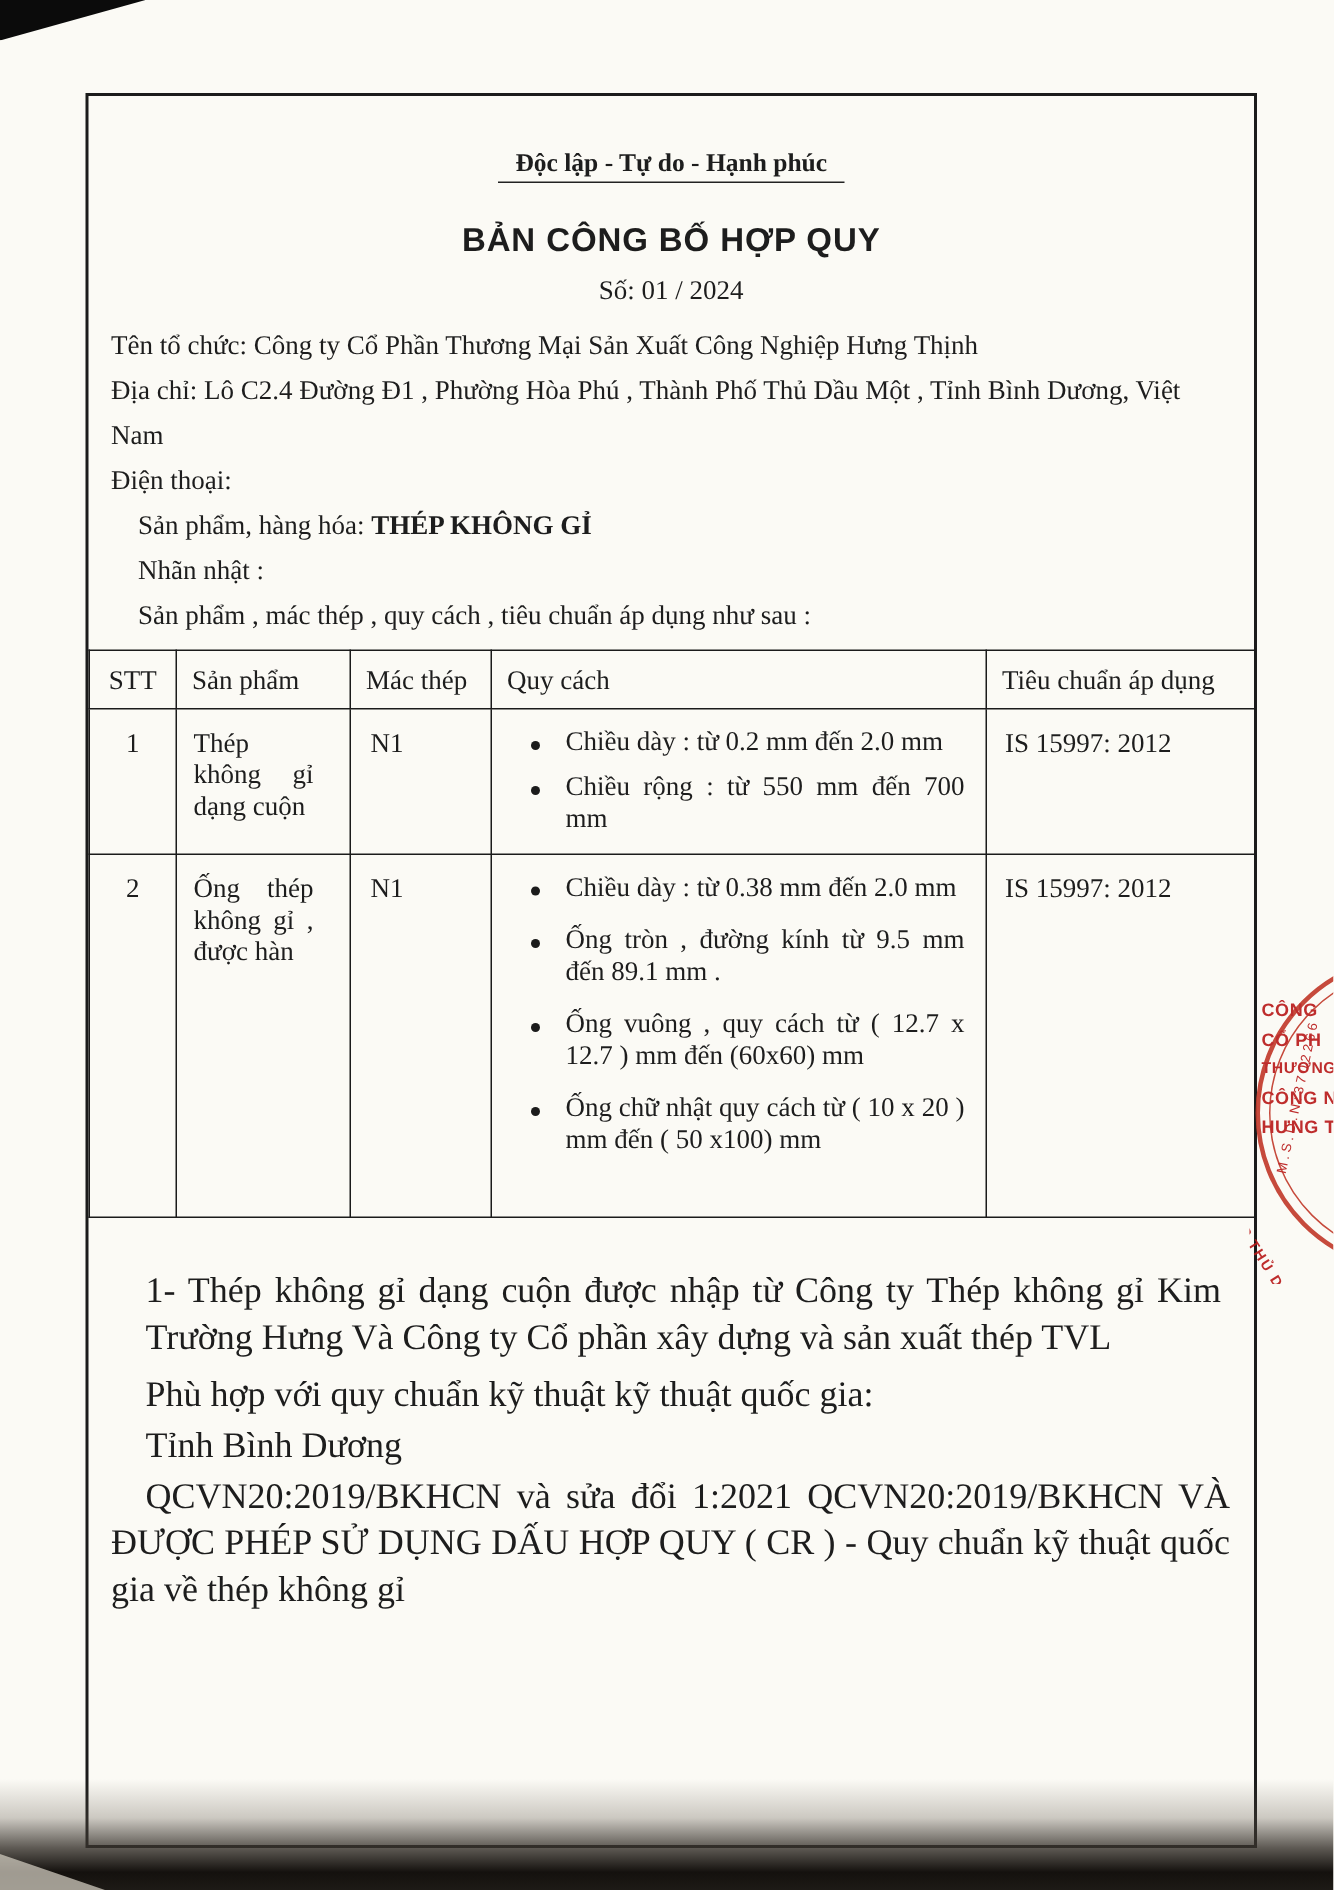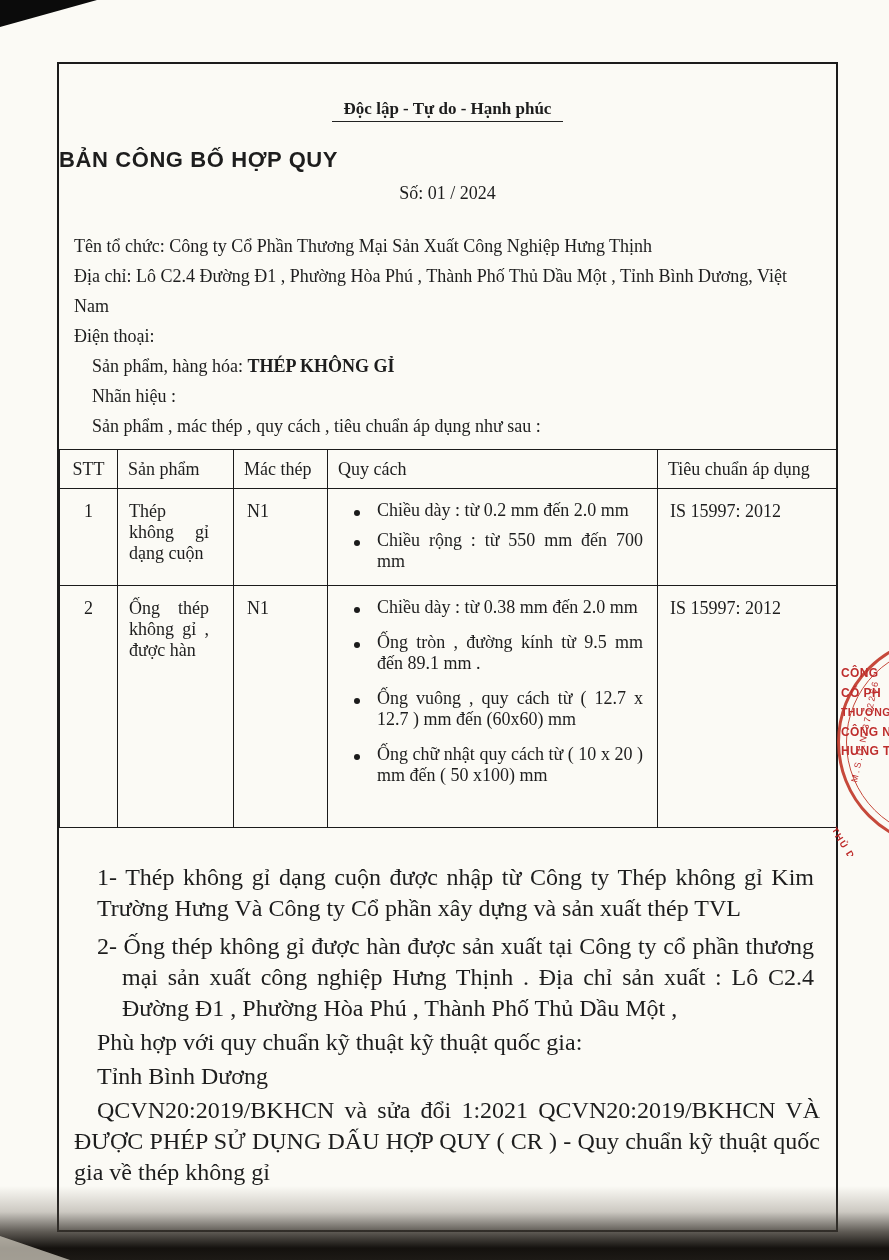--- a/index.html
+++ b/index.html
@@ -20,26 +20,26 @@
 
   
   .frame{position:absolute;left:57px;top:62px;width:781px;height:1170px;
     border:2px solid #1b1b1b;box-sizing:border-box;background:transparent;}
 
   .nat-header{text-align:center;margin-top:13px;}
   .nat-title{font-weight:bold;font-size:18px;letter-spacing:.3px;}
   .motto{display:inline-block;font-weight:bold;font-size:17px;margin-top:4px;
     padding:0 12px 2px;border-bottom:1.7px solid #222;}
 
-  .doc-title{text-align:left;font-family:"Liberation Sans","DejaVu Sans",sans-serif;
+  .doc-title{text-align:center;font-family:"Liberation Sans","DejaVu Sans",sans-serif;
     font-weight:bold;font-size:22px;letter-spacing:.6px;margin:25px 0 0;}
   .doc-number{text-align:center;font-size:18px;margin-top:10px;}
 
   .para{font-size:18px;line-height:30px;margin:0 16px 0 15px;}
-  .p-first{margin-top:27px;}
+  .p-first{margin-top:11px;}
   .ind{margin-left:33px;}
   .para strong{font-weight:bold;}
 
   
   .ptable{border-collapse:collapse;width:100%;margin-top:8px;table-layout:fixed;}
   .ptable th,.ptable td{border:1.5px solid #1b1b1b;font-size:18px;font-weight:normal;
     vertical-align:top;box-sizing:border-box;}
   .thead-row{height:39px;}
   .thead-row th{vertical-align:middle;text-align:left;padding:0 10px;}
   .thead-row th.h-stt{text-align:center;padding:0;}
@@ -89,21 +89,21 @@
     <div class="motto">Độc lập - Tự do - Hạnh phúc</div>
   </div>
 
   <div class="doc-title">BẢN CÔNG BỐ HỢP QUY</div>
   <div class="doc-number">Số: 01 / 2024</div>
 
   <p class="para p-first">Tên tổ chức: Công ty Cổ Phần Thương Mại Sản Xuất Công Nghiệp Hưng Thịnh</p>
   <p class="para">Địa chỉ: Lô C2.4 Đường Đ1 , Phường Hòa Phú , Thành Phố Thủ Dầu Một , Tỉnh Bình Dương, Việt Nam</p>
   <p class="para">Điện thoại:</p>
   <p class="para ind"><span>Sản phẩm, hàng hóa: </span><strong>THÉP KHÔNG GỈ</strong></p>
-  <p class="para ind">Nhãn hiệu :</p>
+  <p class="para ind">Nhãn nhật :</p>
   <p class="para ind">Sản phẩm , mác thép , quy cách , tiêu chuẩn áp dụng như sau :</p>
 
   <table class="ptable">
     <colgroup>
       <col style="width:58px">
         <col style="width:116px">
         <col style="width:94px">
       <col style="width:330px">
         <col style="width:179px">
     </colgroup>
@@ -153,21 +153,20 @@
               <span>Ống chữ nhật quy cách từ ( 10 x 20 ) mm đến ( 50 x100) mm</span>
             </div>
       </td>
       <td class="c-tc">IS 15997: 2012</td>
     </tr>
   </tbody>
     </table>
 
   <div class="notes-section">
     <p class="note">1- Thép không gỉ dạng cuộn được nhập từ Công ty Thép không gỉ Kim Trường Hưng Và Công ty Cổ phần xây dựng và sản xuất thép TVL</p>
-    <p class="note hang">2- Ống thép không gỉ được hàn được sản xuất tại Công ty cổ phần thương mại sản xuất công nghiệp Hưng Thịnh . Địa chỉ sản xuất : Lô C2.4 Đường Đ1 , Phường Hòa Phú , Thành Phố Thủ Dầu Một ,</p>
     <p class="line">Phù hợp với quy chuẩn kỹ thuật kỹ thuật quốc gia:</p>
     <p class="line">Tỉnh Bình Dương</p>
     <p class="final">QCVN20:2019/BKHCN và sửa đổi 1:2021 QCVN20:2019/BKHCN VÀ ĐƯỢC PHÉP SỬ DỤNG DẤU HỢP QUY ( CR ) -  Quy chuẩn kỹ thuật quốc gia về thép không gỉ</p>
   </div>
 
 </div>
 
 <div class="stamp">
   <div class="stamp-circle outer"></div>
   <div class="stamp-circle inner"></div>

